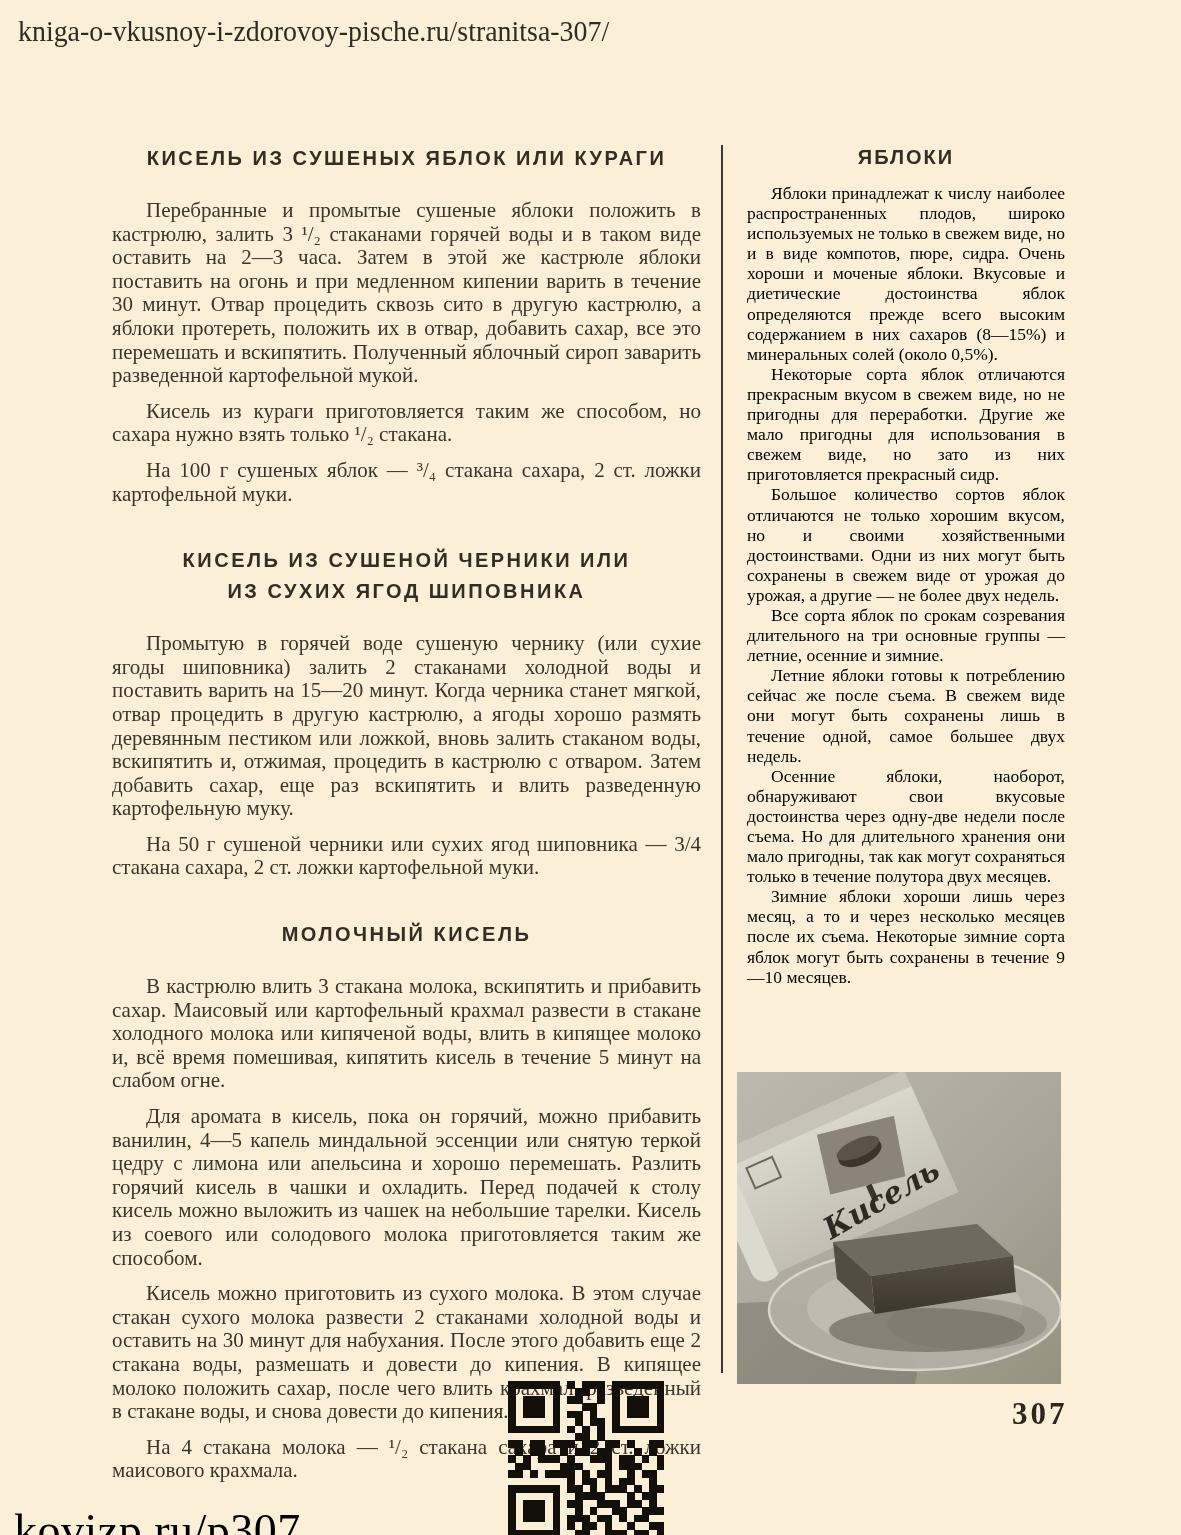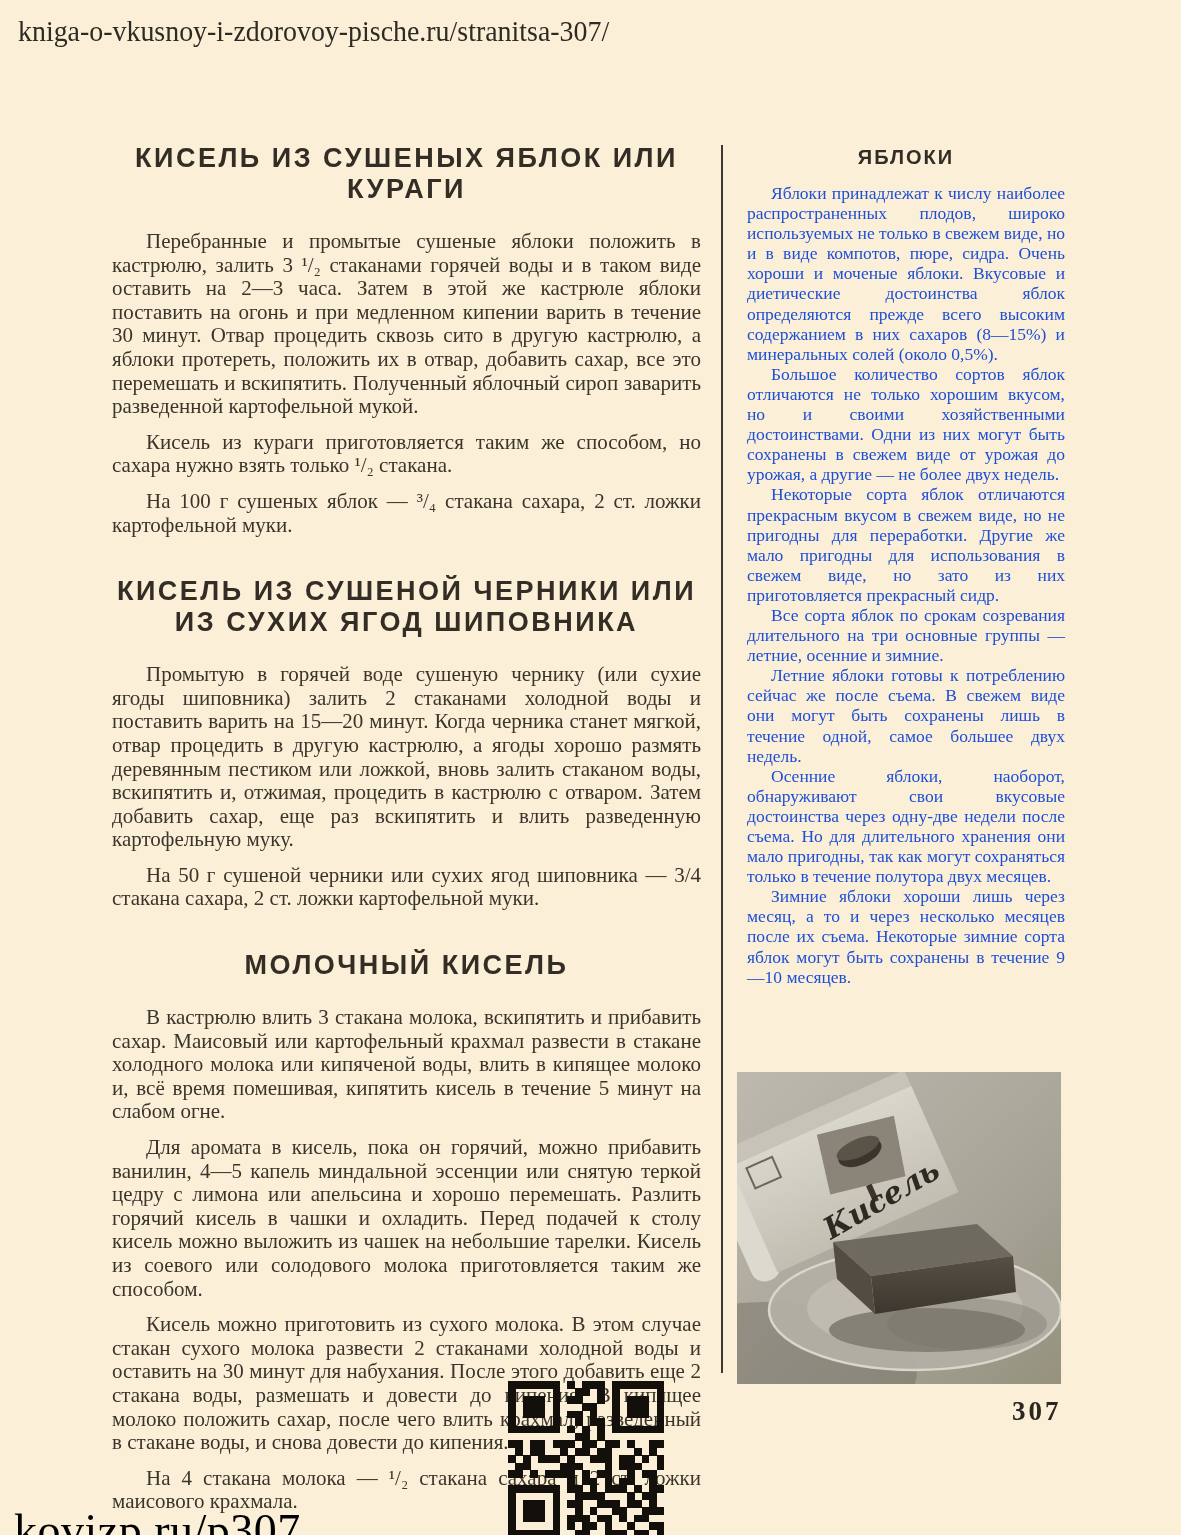--- a/index.html
+++ b/index.html
@@ -14,43 +14,43 @@
     position:absolute; left:18px; top:14px;
     font-size:30px; color:#2e2a24; white-space:nowrap;
     transform:scaleX(.93); transform-origin:left top; letter-spacing:0px;
   }
   .col-left { position:absolute; left:100px; top:143px; width:613px; }
   .col-right{ position:absolute; left:747px; top:145px; width:318px; }
   .sec-title {
     margin:0; text-align:center; font-weight:bold; color:#332d25;
     font-family:"Liberation Sans","DejaVu Sans",sans-serif;
   }
-  .sec-title-l { font-size:27px; letter-spacing:2.5px; line-height:31px; }
+  .sec-title-l { font-size:20px; letter-spacing:2.5px; line-height:31px; }
   .sec-title-r { font-size:20px; letter-spacing:2px; line-height:24px; margin-bottom:14px; }
   .mb-title { margin-bottom:25px; }
   .mt-sec    { margin-top:39px; }
   .body-l {
     margin:12px; font-size:21px; line-height:23.6px;
     text-align:justify; text-indent:34px; color:#3a342b;
   }
   .body-r {
     margin:0; font-size:17.5px; line-height:20.1px;
-    text-align:justify; text-indent:24px; color:#1d4ed8;
+    text-align:justify; text-indent:24px; color:#000000;
   }
   .divider {
     position:absolute; left:721px; top:145px; width:2px; height:1228px;
     background:#3e382f;
   }
   .photo {
     position:absolute; left:737px; top:1072px; width:324px; height:312px;
   }
   .photo svg { display:block; }
   .page-number {
     position:absolute; left:1012px; top:1396px;
-    font-size:27px; font-weight:bold; letter-spacing:3px; color:#2b2620;
+    font-size:31px; font-weight:bold; letter-spacing:3px; color:#2b2620;
   }
   .footer-link {
     position:absolute; left:14px; top:1504px;
     font-size:46px; color:#000000; letter-spacing:0.5px; white-space:nowrap;
   }
   .qr { position:absolute; left:508px; top:1381px; width:156px; height:156px; }
 </style>
 </head>
 <body>
 
@@ -88,22 +88,22 @@
       <p class="body-l">На 4 стакана молока — ¹/₂ стакана сахара и 2 ст. ложки маисового крахмала.</p>
     </section>
 
   </div>
 
   <div class="divider"></div>
 
   <div class="col-right">
     <h2 class="sec-title sec-title-r">ЯБЛОКИ</h2>
     <p class="body-r">Яблоки принадлежат к числу наиболее распространенных плодов, широко используемых не только в свежем виде, но и в виде компотов, пюре, сидра. Очень хороши и моченые яблоки. Вкусовые и диетические достоинства яблок определяются прежде всего высоким содержанием в них сахаров (8—15%) и минеральных солей (около 0,5%).</p>
+    <p class="body-r">Некоторые сорта яблок отличаются прекрасным вкусом в свежем виде, но не пригодны для переработки. Другие же мало пригодны для использования в свежем виде, но зато из них приготовляется прекрасный сидр.</p>
     <p class="body-r">Большое количество сортов яблок отличаются не только хорошим вкусом, но и своими хозяйственными достоинствами. Одни из них могут быть сохранены в свежем виде от урожая до урожая, а другие — не более двух недель.</p>
-    <p class="body-r">Некоторые сорта яблок отличаются прекрасным вкусом в свежем виде, но не пригодны для переработки. Другие же мало пригодны для использования в свежем виде, но зато из них приготовляется прекрасный сидр.</p>
     <p class="body-r">Все сорта яблок по срокам созревания длительного на три основные группы — летние, осенние и зимние.</p>
     <p class="body-r">Летние яблоки готовы к потреблению сейчас же после съема. В свежем виде они могут быть сохранены лишь в течение одной, самое большее двух недель.</p>
     <p class="body-r">Осенние яблоки, наоборот, обнаруживают свои вкусовые достоинства через одну-две недели после съема. Но для длительного хранения они мало пригодны, так как могут сохраняться только в течение полутора двух месяцев.</p>
     <p class="body-r">Зимние яблоки хороши лишь через месяц, а то и через несколько месяцев после их съема. Некоторые зимние сорта яблок могут быть сохранены в течение 9—10 месяцев.</p>
   </div>
 
   <div class="photo">
     <svg width="324" height="312" viewBox="0 0 324 312" xmlns="http://www.w3.org/2000/svg">
       <defs>
         <linearGradient id="bgGrad" x1="0" y1="0" x2="1" y2="1">

